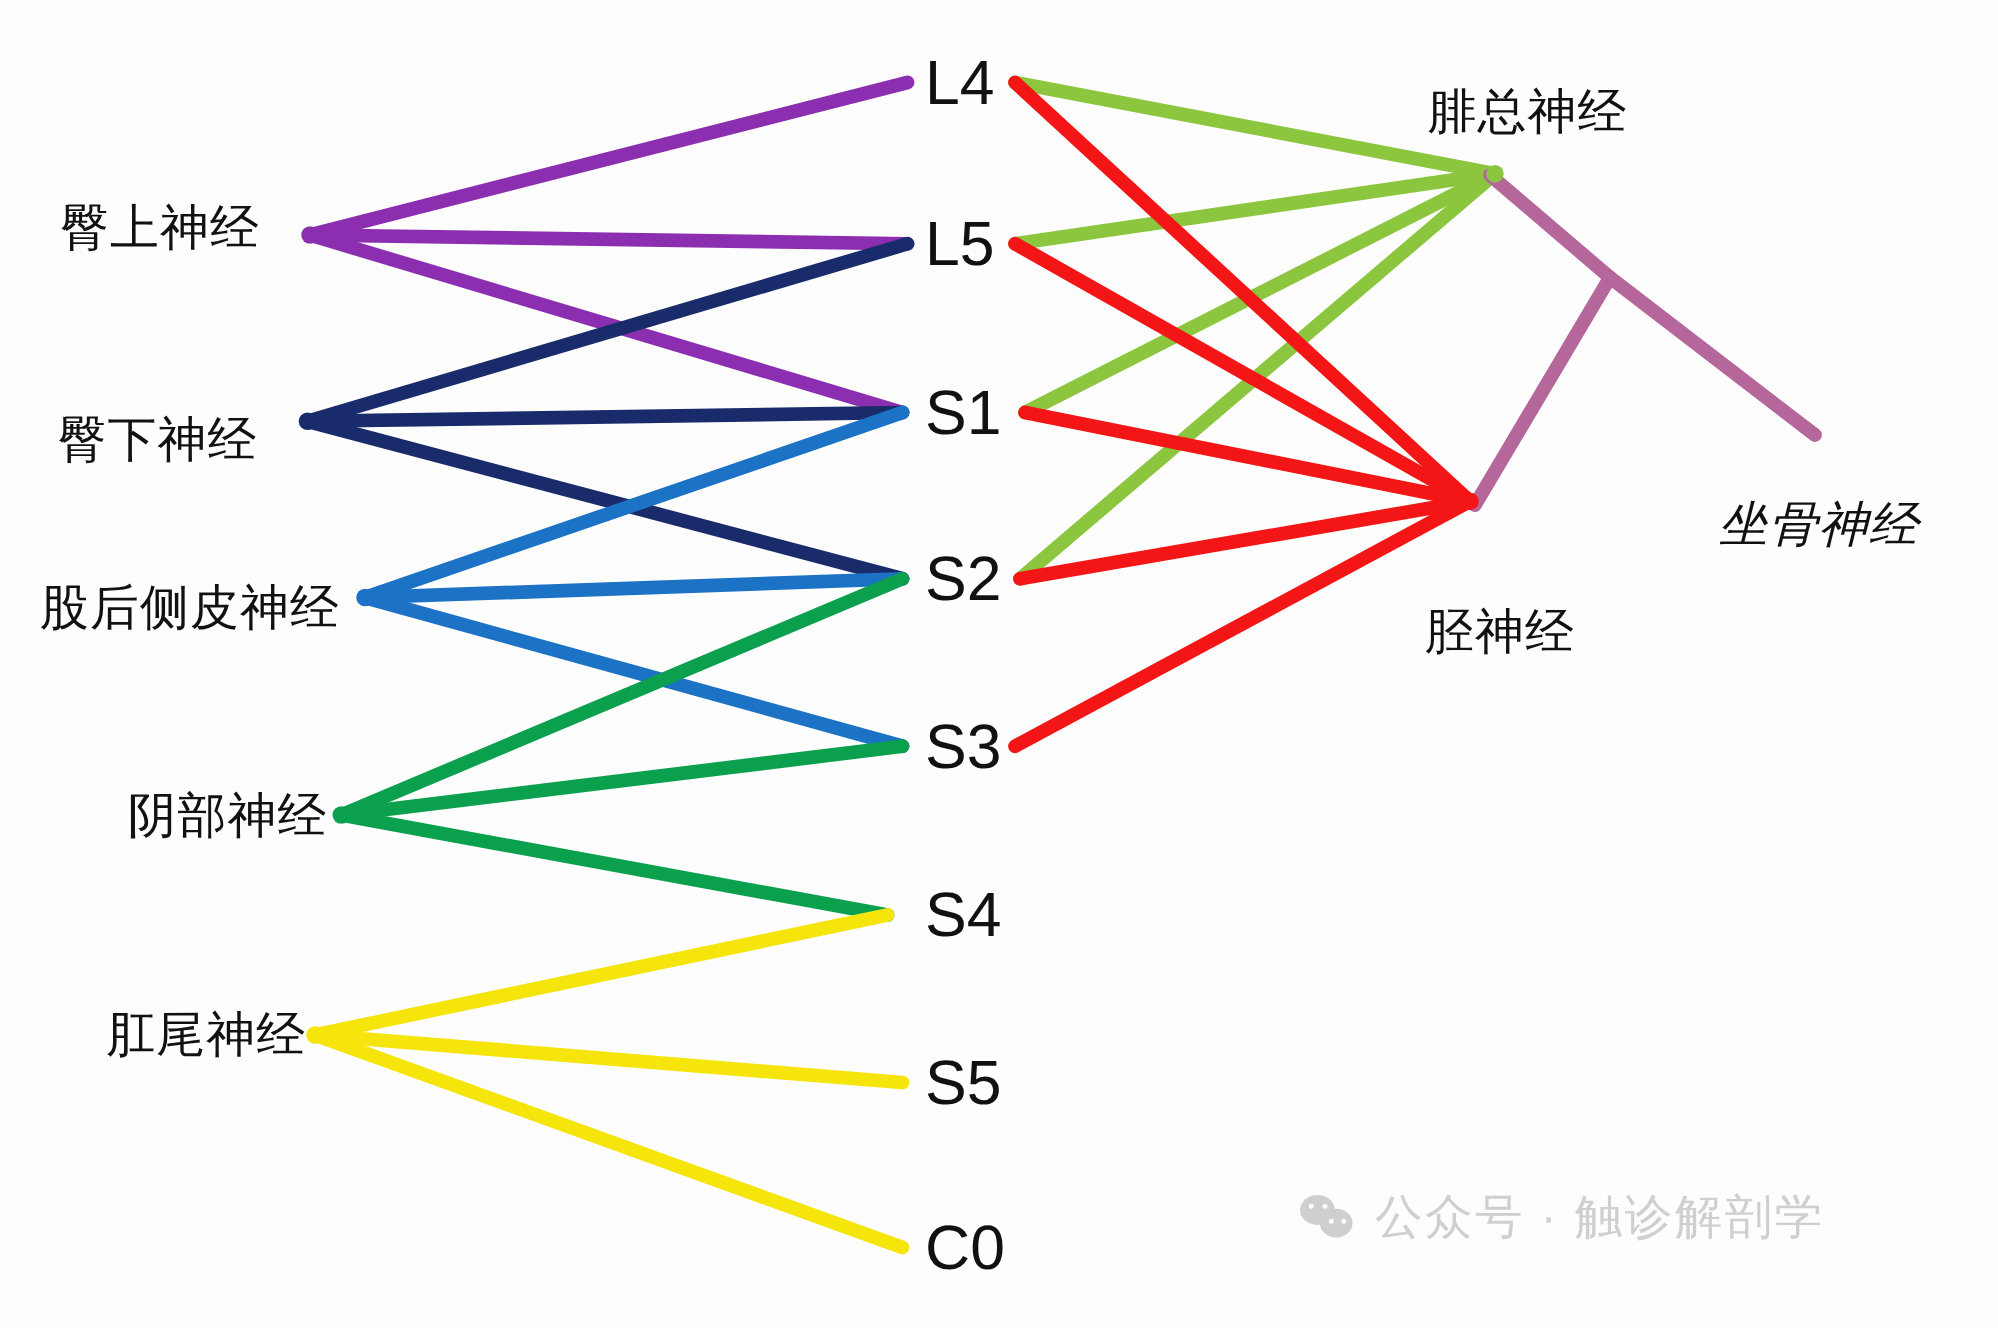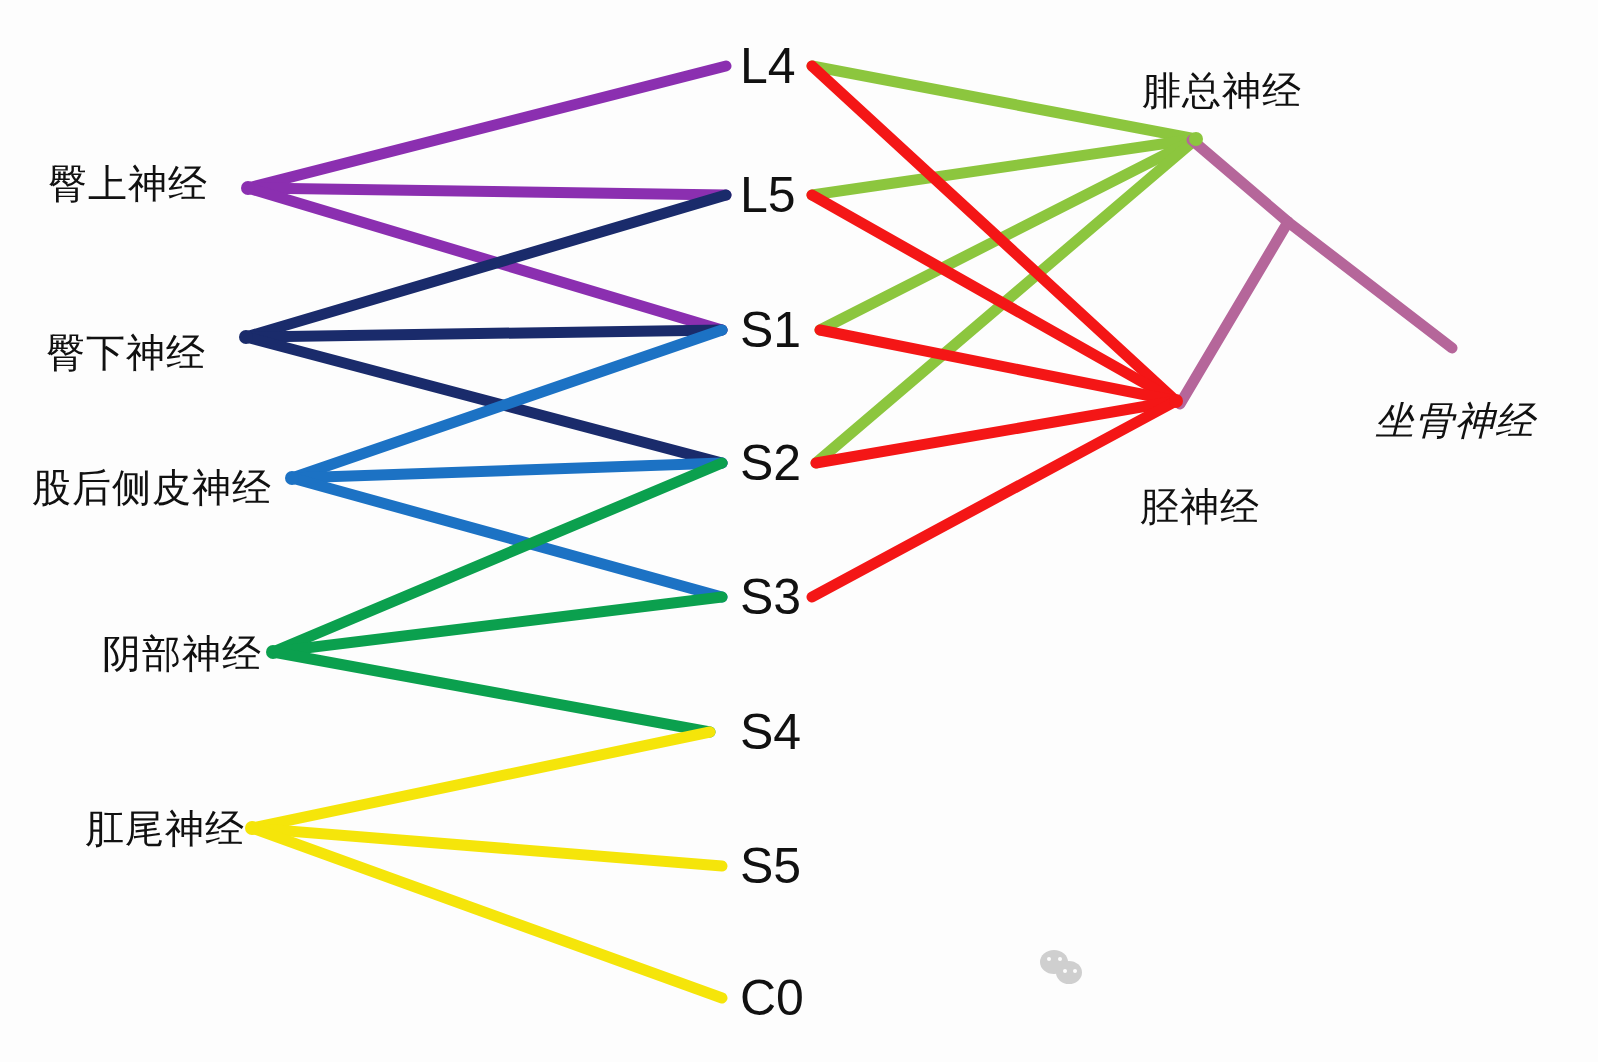--- a/index.html
+++ b/index.html
@@ -162,15 +162,16 @@
 
   <div id="watermark">
     <span class="wm-icon">
       <span class="b1"></span>
       <span class="b2"></span>
       <span class="d" style="left:7px;  top:9px;"></span>
       <span class="d" style="left:18px; top:9px;"></span>
       <span class="d" style="left:23px; top:21px;"></span>
       <span class="d" style="left:33px; top:21px;"></span>
     </span>
+    <span>公众号 · 触诊解剖学</span>
   </div>
 
 </div>
 
 </body></html>

